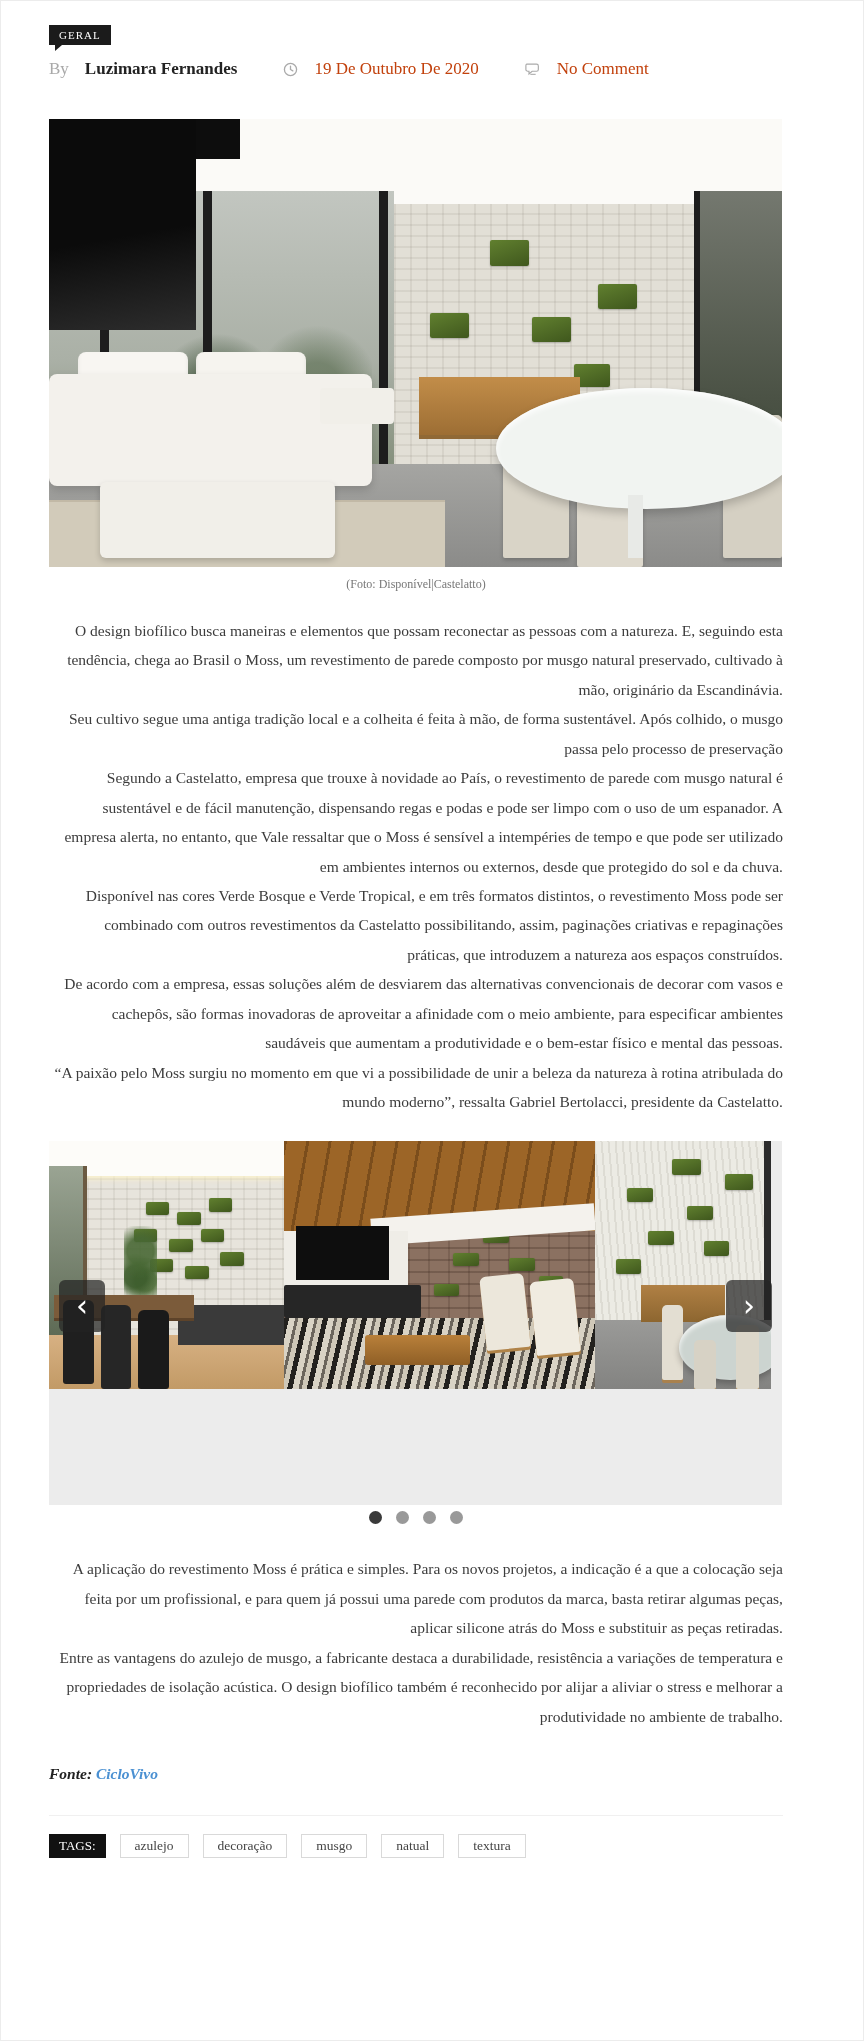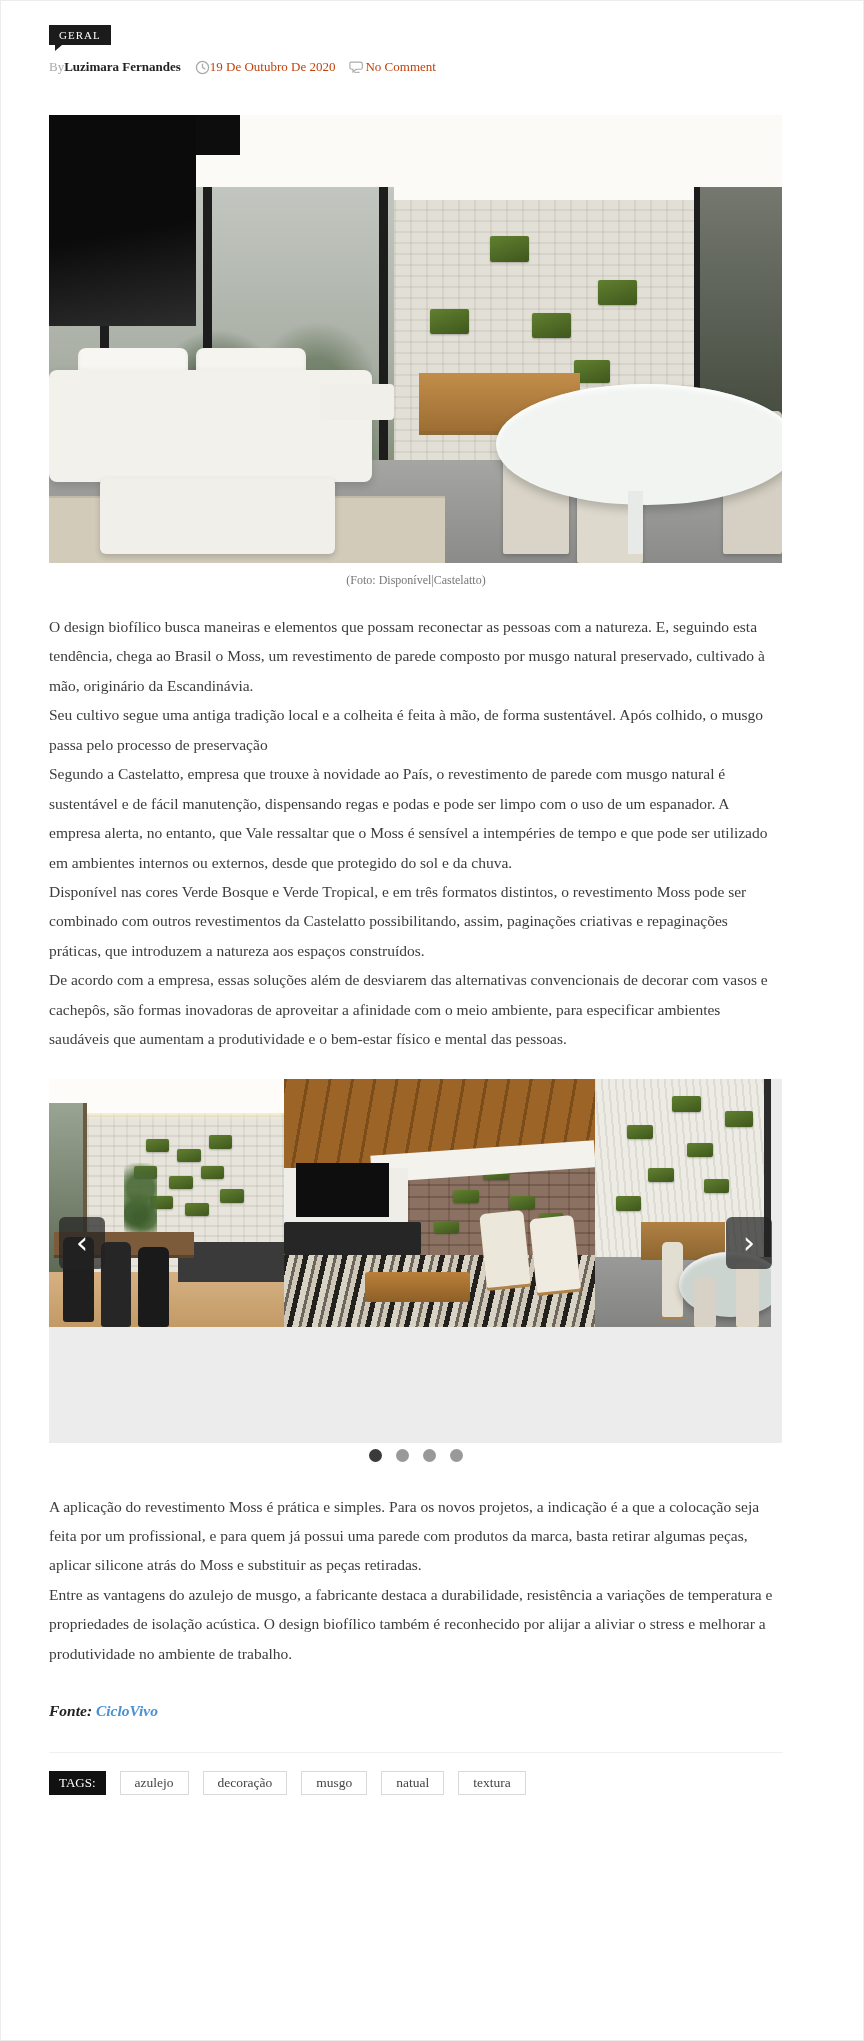--- a/index.html
+++ b/index.html
@@ -9,21 +9,21 @@
   .content { width:734px; margin-left:48px; }
 
   
   .cat-badge { display:inline-block; position:relative; background:#1b1b1b; color:#fff;
     font-size:11px; letter-spacing:1px; padding:4px 10px; margin-bottom:14px; }
   .cat-badge:after { content:""; position:absolute; left:6px; bottom:-6px;
     border-left:7px solid #1b1b1b; border-bottom:6px solid transparent; }
 
   h1.title { font-size:30px; line-height:1.32; font-weight:700; color:#1a1a1a; margin-bottom:16px; }
 
-  .byline { font-size:13px; color:#a9a9a9; display:flex; align-items:center; gap:0; margin-bottom:40px; }
+  .byline { font-size:17px; color:#a9a9a9; display:flex; align-items:center; gap:16px; margin-bottom:40px; }
   .byline .author { color:#222; font-weight:700; text-decoration:none; cursor:pointer; }
   .byline .sep { width:14px; }
   .byline svg { display:block; }
   .byline .meta { color:#c2410c; text-decoration:none; }
 
   
   .hero { position:relative; width:733px; height:448px; overflow:hidden; background:#e6e3db; margin-bottom:10px; }
   .hero div { position:absolute; }
   .hx-ceiling { left:0; top:0; width:100%; height:31%; background:#fbfaf7; border-bottom:1px solid rgba(0,0,0,0.05); }
   .hx-topband { left:0; top:0; width:26%; height:9%; background:#0d0d0d; }
@@ -62,21 +62,21 @@
   .hx-c2 { left:72%; top:76%; width:9%; height:24%; background:#ded9cd; }
   .hx-c3 { left:92%; top:66%; width:8%; height:32%; background:#d5d0c3; }
   .moss { position:absolute; background:linear-gradient(160deg,#61802f,#3f571d); border-radius:2px;
     box-shadow:0 1px 2px rgba(0,0,0,.25); }
 
   .credit { text-align:center; font-size:12px; color:#777; margin-bottom:24px; }
 
   h2.subtitle { font-family:"Liberation Sans", sans-serif; font-style:italic; font-weight:700;
     font-size:19px; line-height:1.28; color:#1e1e1e; margin-bottom:14px; }
 
-  .body-text p { font-size:15.5px; line-height:1.9; color:#3c3c3c; margin:0; }
+  .body-text p { font-size:15.5px; line-height:1.9; color:#3c3c3c; margin:0;text-align:right; }
 
   
   .carousel { position:relative; width:733px; background:#ececec; margin-top:20px; }
   .car-topdot { position:absolute; top:8px; right:12px; width:7px; height:7px; border-radius:50%; background:#2f2f2f; cursor:pointer; }
   .slides { position:relative; margin-top:25px; height:248px; display:flex; overflow:hidden; }
   .slide { position:relative; height:100%; overflow:hidden; }
   .slide div { position:absolute; }
   .s1 { width:32%; } .s2 { width:42.5%; } .s3 { width:24%; }
   
   .s1 { background:#e9e7e0; }
@@ -217,20 +217,21 @@
 
     <div class="credit">(Foto: Disponível|Castelatto)</div>
 
 
     <div class="body-text">
       <p>O design biofílico busca maneiras e elementos que possam reconectar as pessoas com a natureza. E, seguindo esta tendência, chega ao Brasil o Moss, um revestimento de parede composto por musgo natural preservado, cultivado à mão, originário da Escandinávia.</p>
       <p>Seu cultivo segue uma antiga tradição local e a colheita é feita à mão, de forma sustentável. Após colhido, o musgo passa pelo processo de preservação</p>
       <p>Segundo a Castelatto, empresa que trouxe à novidade ao País, o revestimento de parede com musgo natural é sustentável e de fácil manutenção, dispensando regas e podas e pode ser limpo com o uso de um espanador. A empresa alerta, no entanto, que Vale ressaltar que o Moss é sensível a intempéries de tempo e que pode ser utilizado em ambientes internos ou externos, desde que protegido do sol e da chuva.</p>
       <p>Disponível nas cores Verde Bosque e Verde Tropical, e em três formatos distintos, o revestimento Moss pode ser combinado com outros revestimentos da Castelatto possibilitando, assim, paginações criativas e repaginações práticas, que introduzem a natureza aos espaços construídos.</p>
       <p>De acordo com a empresa, essas soluções além de desviarem das alternativas convencionais de decorar com vasos e cachepôs, são formas inovadoras de aproveitar a afinidade com o meio ambiente, para especificar ambientes saudáveis que aumentam a produtividade e o bem-estar físico e mental das pessoas.</p>
+      <p>“A paixão pelo Moss surgiu no momento em que vi a possibilidade de unir a beleza da natureza à rotina atribulada do mundo moderno”, ressalta Gabriel Bertolacci, presidente da Castelatto.</p>
     </div>
 
     <div class="carousel">
       <div class="car-topdot"></div>
       <div class="slides">
 
         <div class="slide s1">
           <div class="o-wall">
             <div class="moss" style="left:30%;top:18%;width:12%;height:8%"></div>
             <div class="moss" style="left:46%;top:24%;width:12%;height:8%"></div>

